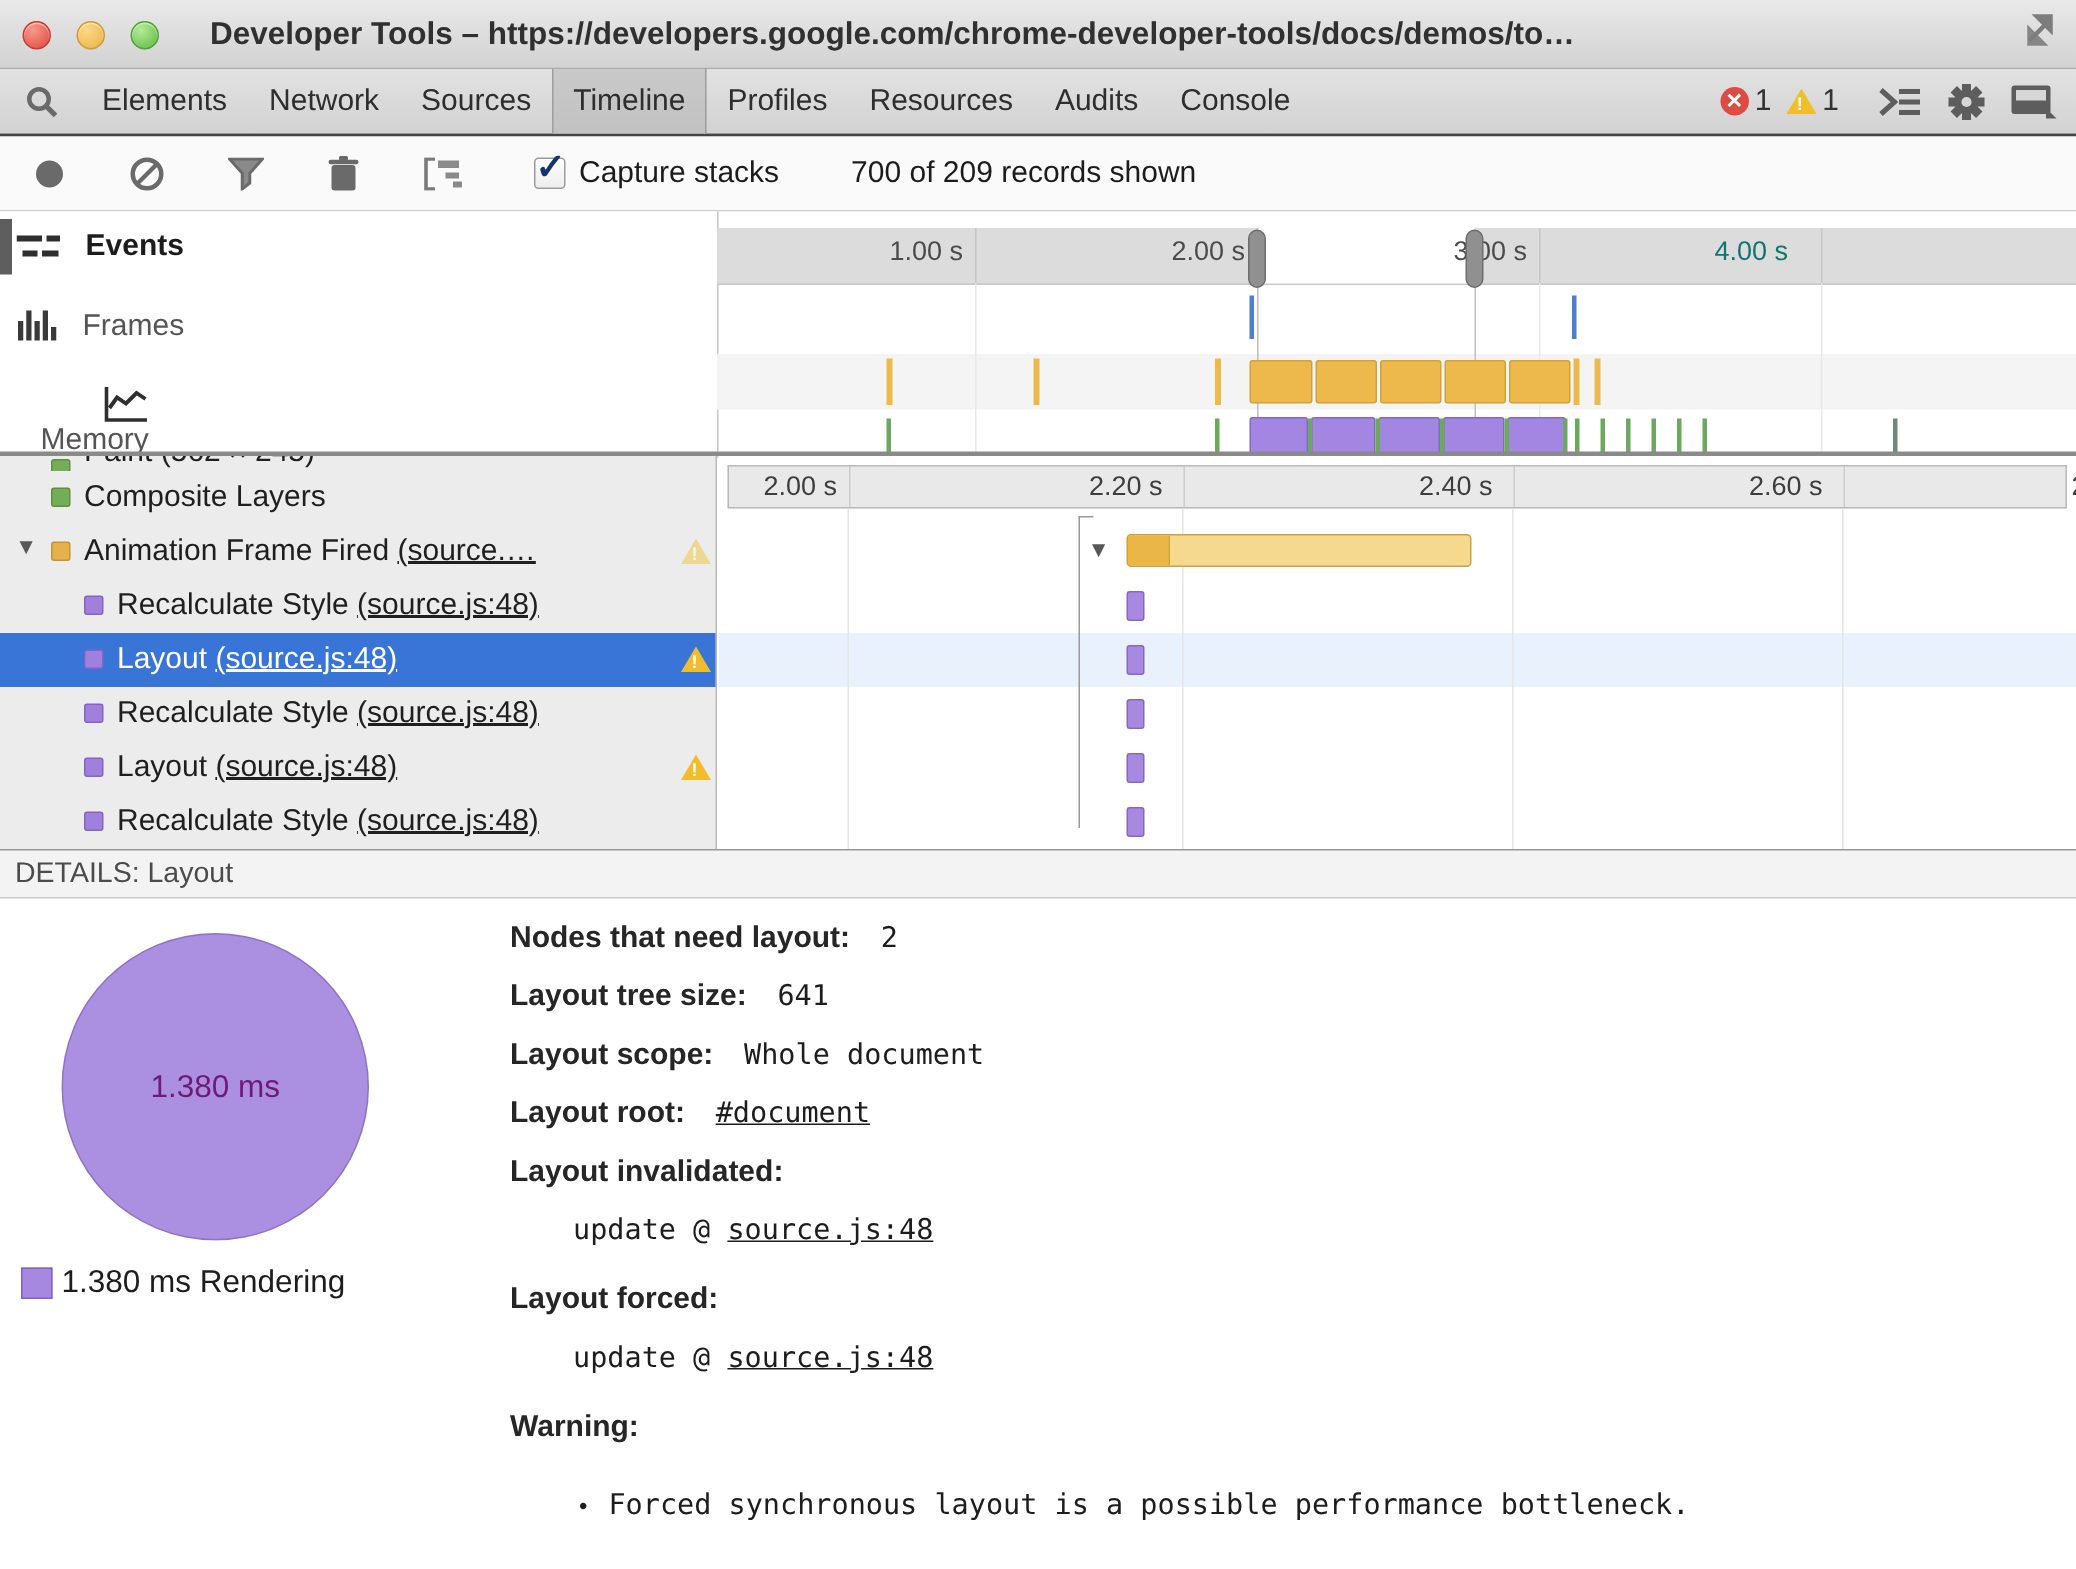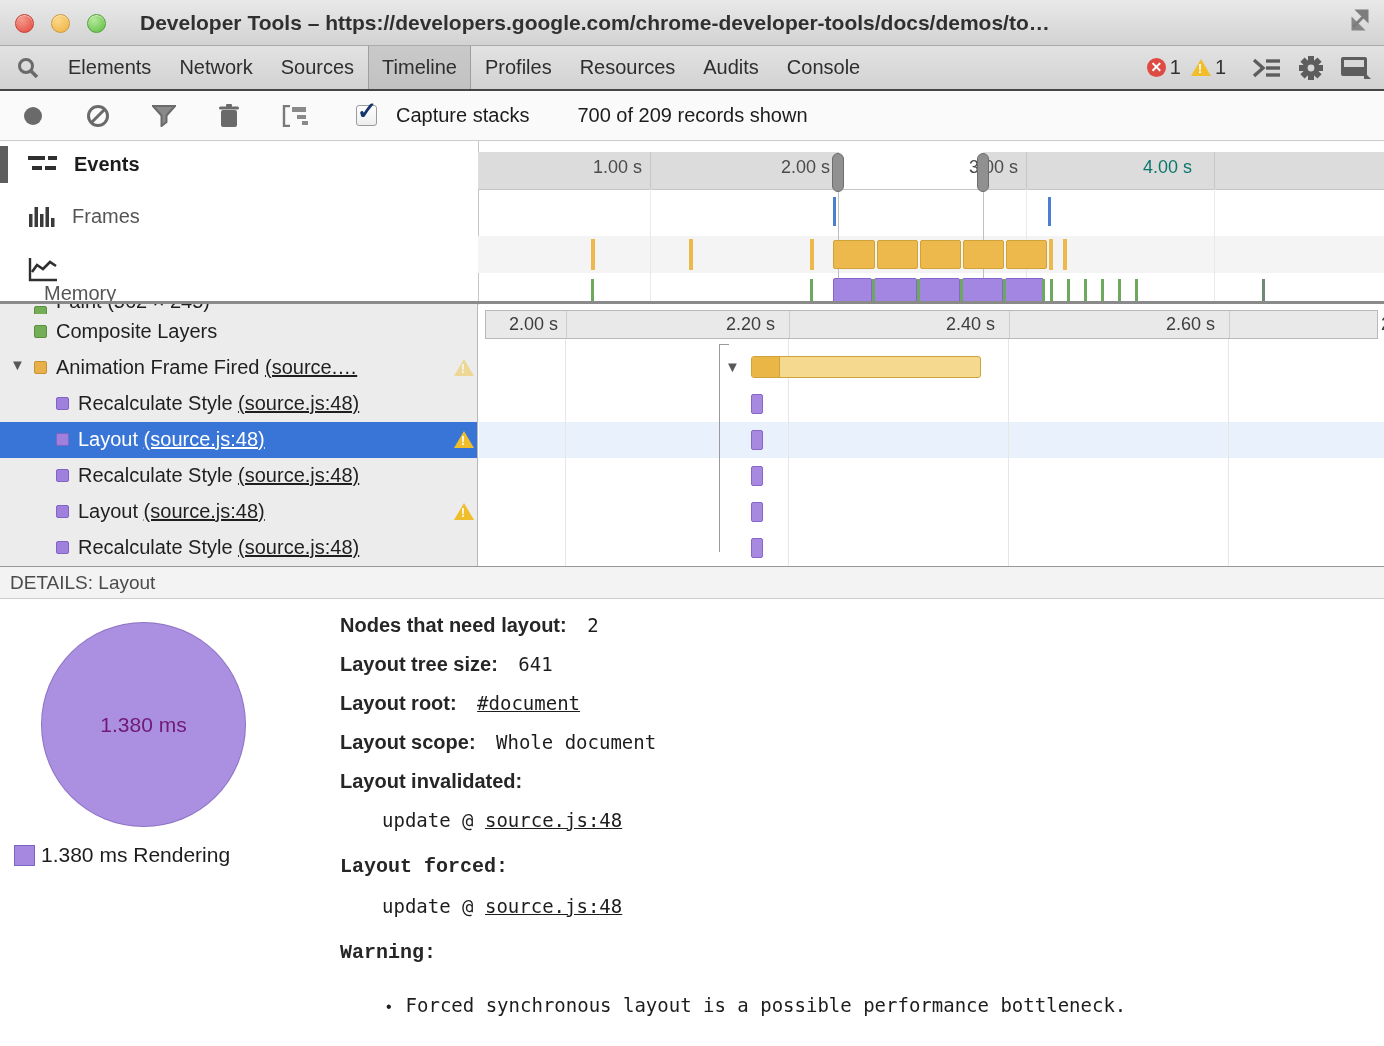--- a/index.html
+++ b/index.html
@@ -34,27 +34,27 @@
   .warn.faded{opacity:.45;}
   .tb-icon{margin-left:16px;cursor:default;}
   
   #toolbar{position:absolute;left:0;top:91px;width:100%;height:49px;background:#fafafa;
     border-bottom:1px solid #cbcbcb;display:flex;align-items:center;}
   .tool{margin-left:42px;display:flex;align-items:center;}
   #record-btn{margin-left:22px;}
   #capture-box{position:relative;width:19px;height:19px;border:1px solid #9b9b9b;border-radius:3px;
     background:linear-gradient(#fff,#ededed);margin-left:44px;}
   #capture-box .chk{position:absolute;left:0px;top:-9px;color:#16356e;font-size:24px;font-weight:bold;}
-  #capture-label{font-size:20px;color:#1c1c1c;margin-left:19px;}
+  #capture-label{font-size:20px;color:#1c1c1c;margin-left:9px;}
   #records-status{font-size:20px;color:#1c1c1c;margin-left:48px;}
   
   #overview{position:absolute;left:0;top:141px;width:100%;height:160px;background:#fff;}
   #ov-side{position:absolute;left:0;top:0;width:478px;height:160px;background:#fff;border-right:1px solid #c6c6c6;}
   #ov-indicator{position:absolute;left:0;top:5px;width:8px;height:37px;background:#5e5e5e;}
-  .ov-item{position:absolute;left:28px;display:flex;align-items:flex-start;cursor:default;}
+  .ov-item{position:absolute;left:11px;display:flex;align-items:flex-end;cursor:default;}
   .ov-item .lbl{margin-left:16px;font-size:20px;color:#555;}
   .ov-item.sel .lbl{color:#1c1c1c;font-weight:bold;}
   #ov-graph{position:absolute;left:478px;top:0;width:906px;height:160px;overflow:hidden;margin-top:11px;}
   #ov-ruler{position:absolute;left:0;top:0;width:906px;height:37px;background:#dcdcdc;border-bottom:1px solid #c6c6c6;}
   #ov-rows{position:absolute;left:0;top:37px;width:906px;height:123px;}
   .ov-row-frames{position:absolute;left:0;top:47px;width:906px;height:37px;background:#f4f4f4;}
   
   #splitter{position:absolute;left:0;top:301px;width:100%;height:3px;background:#8a8a8a;border-bottom:1px solid #d9d9d9;}
   
   #records{position:absolute;left:0;top:304px;width:100%;height:262px;}
@@ -82,21 +82,21 @@
     display:flex;align-items:center;justify-content:center;}
   #pie .pv{font-size:21px;color:#701a75;}
   #legend{position:absolute;left:14px;top:243px;display:flex;align-items:center;}
   #legend .swatch{width:21px;height:21px;border:1px solid #7e63c6;box-sizing:border-box;margin-right:6px;}
   #legend .ltext{font-size:21px;color:#1d1d1d;}
   #info{position:absolute;left:340px;top:12px;width:1020px;}
   .drow{margin-bottom:11px;line-height:27px;white-space:nowrap;}
   .dl{font-size:20px;font-weight:bold;color:#262626;}
   .dv{font-size:19px;color:#1d1d1d;margin-left:16px;}
   .dsub{font-size:19px;color:#1d1d1d;margin:2px 0 14px 42px;line-height:27px;}
-  .gap{margin-top:19px;font-family:Liberation Mono, monospace;}
+  .gap{margin-top:19px;}
   .link{text-decoration:underline;cursor:pointer;}
   .dbullet{margin:26px 0 0 46px;font-size:19px;color:#1d1d1d;display:flex;align-items:baseline;}
   .dbullet .bdot{margin-right:14px;font-size:16px;}
   .mark{position:absolute;}
 </style>
 </head>
 <body>
 
 <div id="titlebar">
   <div class="tl" id="tl-close"></div>
@@ -363,26 +363,26 @@
   <div id="info">
     <div class="drow">
       <span class="dl">Nodes that need layout:</span>
       <span class="dv mono">2</span>
     </div>
     <div class="drow">
       <span class="dl">Layout tree size:</span>
       <span class="dv mono">641</span>
     </div>
     <div class="drow">
+      <span class="dl">Layout scope:</span>
+      <span class="dv mono">Whole document</span>
+    </div>
+    <div class="drow">
       <span class="dl">Layout root:</span>
       <span class="dv mono link">#document</span>
-    </div>
-    <div class="drow">
-      <span class="dl">Layout scope:</span>
-      <span class="dv mono">Whole document</span>
     </div>
     <div class="drow">
       <span class="dl">Layout invalidated:</span>
     </div>
     <div class="dsub mono">
       <span>update @ </span><span class="link">source.js:48</span>
     </div>
     <div class="drow gap">
       <span class="dl">Layout forced:</span>
     </div>

